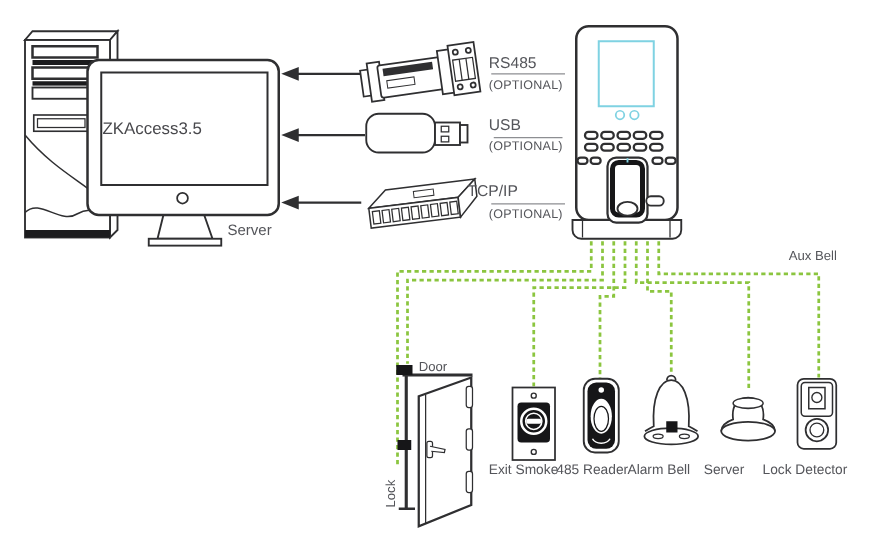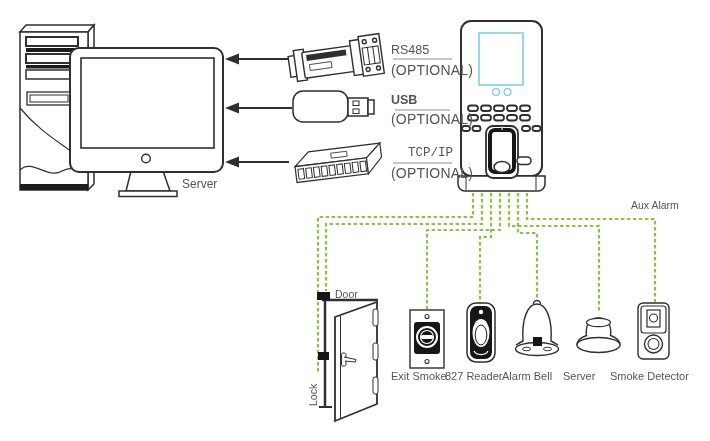--- a/index.html
+++ b/index.html
@@ -13,21 +13,21 @@
     position:relative;width:710px;height:441px;background:#fff;
     font-family:"Liberation Sans", sans-serif;color:var(--txt);
     overflow:hidden;
   }
   .stage svg{position:absolute;left:0;top:0;}
   .lbl{position:absolute;color:var(--txt);line-height:1.1;white-space:nowrap;}
   .center{text-align:left;}
   .screen-label{font-size:13.5px;font-weight:500;color:#48484c;}
   .server-label{font-size:12px;text-align:center;}
   .link-name{font-size:12.5px;}
-  .link-note{font-size:14px;letter-spacing:.2px;}
+  .link-note{font-size:10px;letter-spacing:.2px;}
   .periph{font-size:11px;}
   .small{font-size:10.5px;}
   .rot{transform:rotate(-90deg);transform-origin:0 0;}
 </style>
 </head>
 <body>
 
 <div class="stage">
 
   <svg width="710" height="441" viewBox="0 0 710 441">
@@ -213,37 +213,38 @@
     <g stroke="#2f2f31" fill="#fff" stroke-width="1.4">
       <rect x="638" y="303" width="31" height="56" rx="5"></rect>
       <rect x="641" y="306" width="25" height="27" rx="3" stroke-width="1.2"></rect>
       <rect x="647" y="310" width="13" height="17" stroke-width="1.2"></rect>
       <circle cx="653.5" cy="318" r="4" stroke-width="1.1"></circle>
       <circle cx="653.5" cy="344" r="9"></circle>
       <circle cx="653.5" cy="344" r="5.5" stroke-width="1.1"></circle>
     </g>
   </svg>
 
+  <div class="lbl screen-label center" style="left:82px;top:96px;width:132px;">ZKAccess3.5</div>
 
   <div class="lbl server-label" style="left:182px;top:178px;">Server</div>
 
   <div class="lbl link-name center" style="left:391px;top:44px;width:62px;">RS485</div>
   <div class="lbl link-note center" style="left:391px;top:63px;width:62px;">(OPTIONAL)</div>
 
-  <div class="lbl link-name center" style="left:391px;top:94px;width:62px;font-weight:bold;">USB</div>
+  <div class="lbl link-name center" style="left:391px;top:94px;width:62px;">USB</div>
   <div class="lbl link-note center" style="left:391px;top:112px;width:62px;">(OPTIONAL)</div>
 
-  <div class="lbl link-name center" style="left:408px;top:147px;width:62px;font-family:Liberation Mono, monospace;">TCP/IP</div>
+  <div class="lbl link-name center" style="left:374px;top:147px;width:62px;">TCP/IP</div>
   <div class="lbl link-note center" style="left:391px;top:166px;width:62px;">(OPTIONAL)</div>
 
-  <div class="lbl small" style="left:631px;top:200px;">Aux Alarm</div>
+  <div class="lbl small" style="left:631px;top:200px;">Aux Bell</div>
 
   <div class="lbl small" style="left:335px;top:289px;">Door</div>
 
   <div class="lbl small rot" style="left:308px;top:406px;">Lock</div>
 
   <div class="lbl periph center" style="left:391px;top:370px;width:70px;">Exit Smoke</div>
-  <div class="lbl periph center" style="left:445px;top:370px;width:70px;">827 Reader</div>
+  <div class="lbl periph center" style="left:445px;top:370px;width:70px;">485 Reader</div>
   <div class="lbl periph center" style="left:502px;top:370px;width:70px;">Alarm Bell</div>
   <div class="lbl periph center" style="left:563px;top:370px;width:70px;">Server</div>
-  <div class="lbl periph center" style="left:610px;top:370px;width:90px;">Smoke Detector</div>
+  <div class="lbl periph center" style="left:610px;top:370px;width:90px;">Lock Detector</div>
 
 </div>
 
 </body></html>

